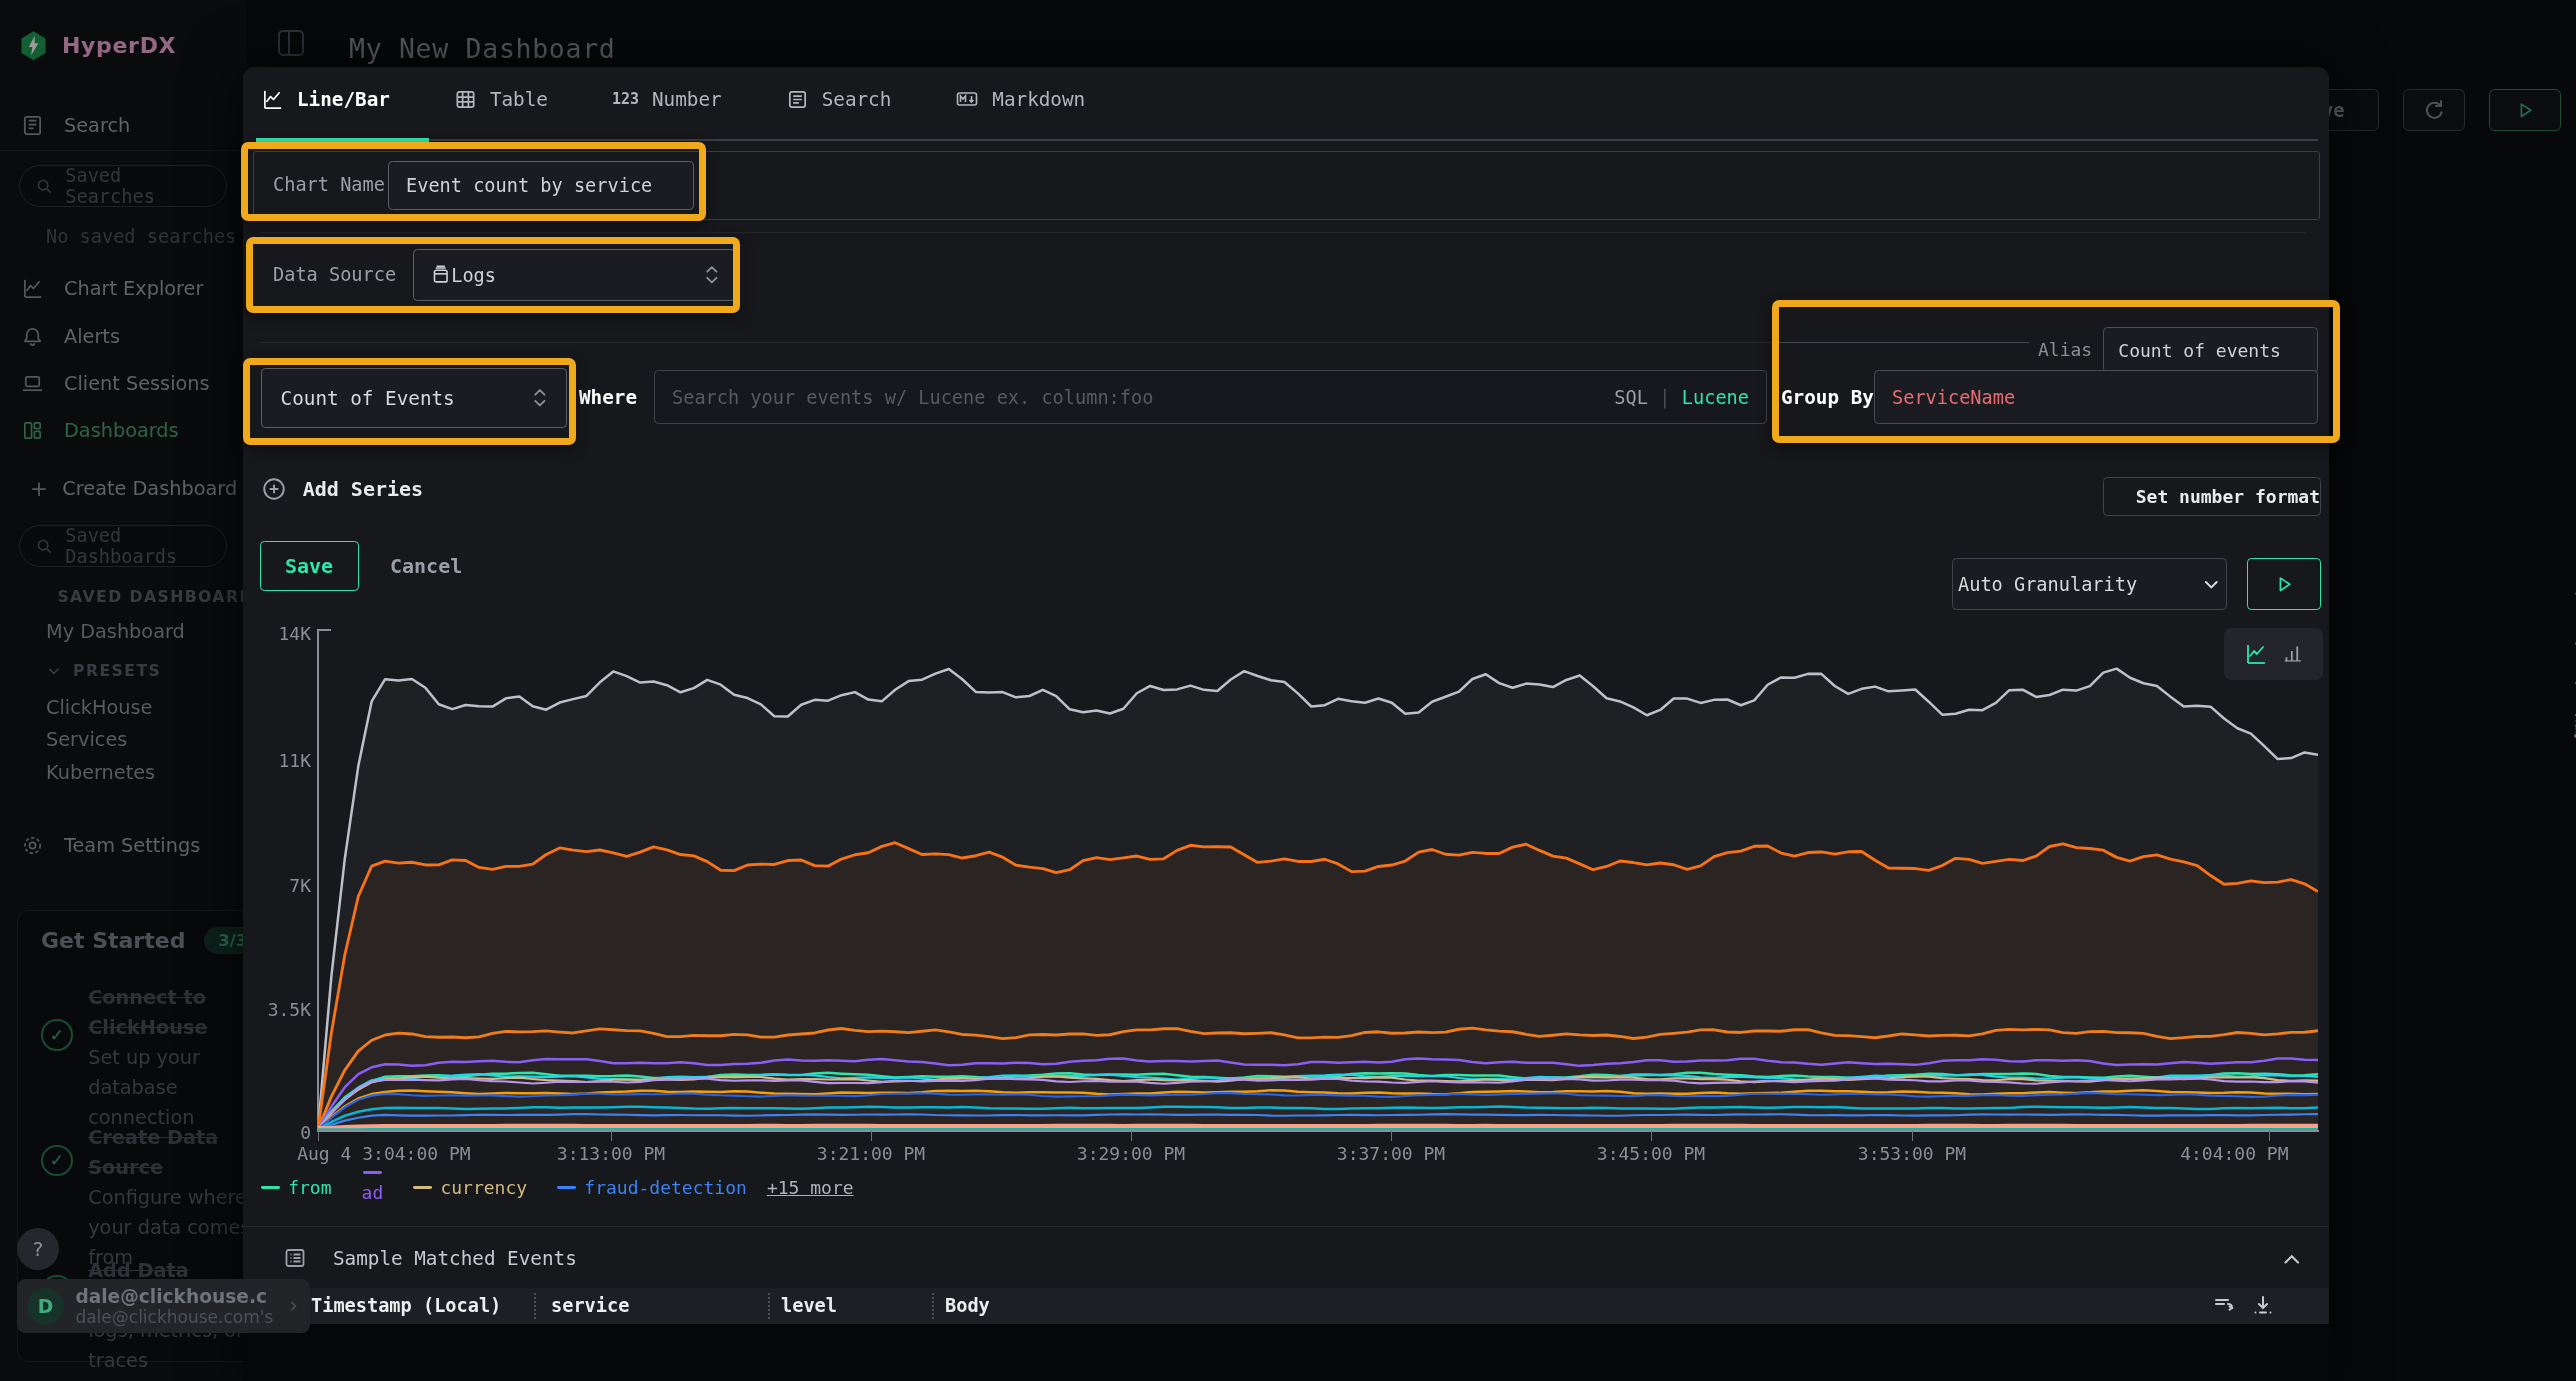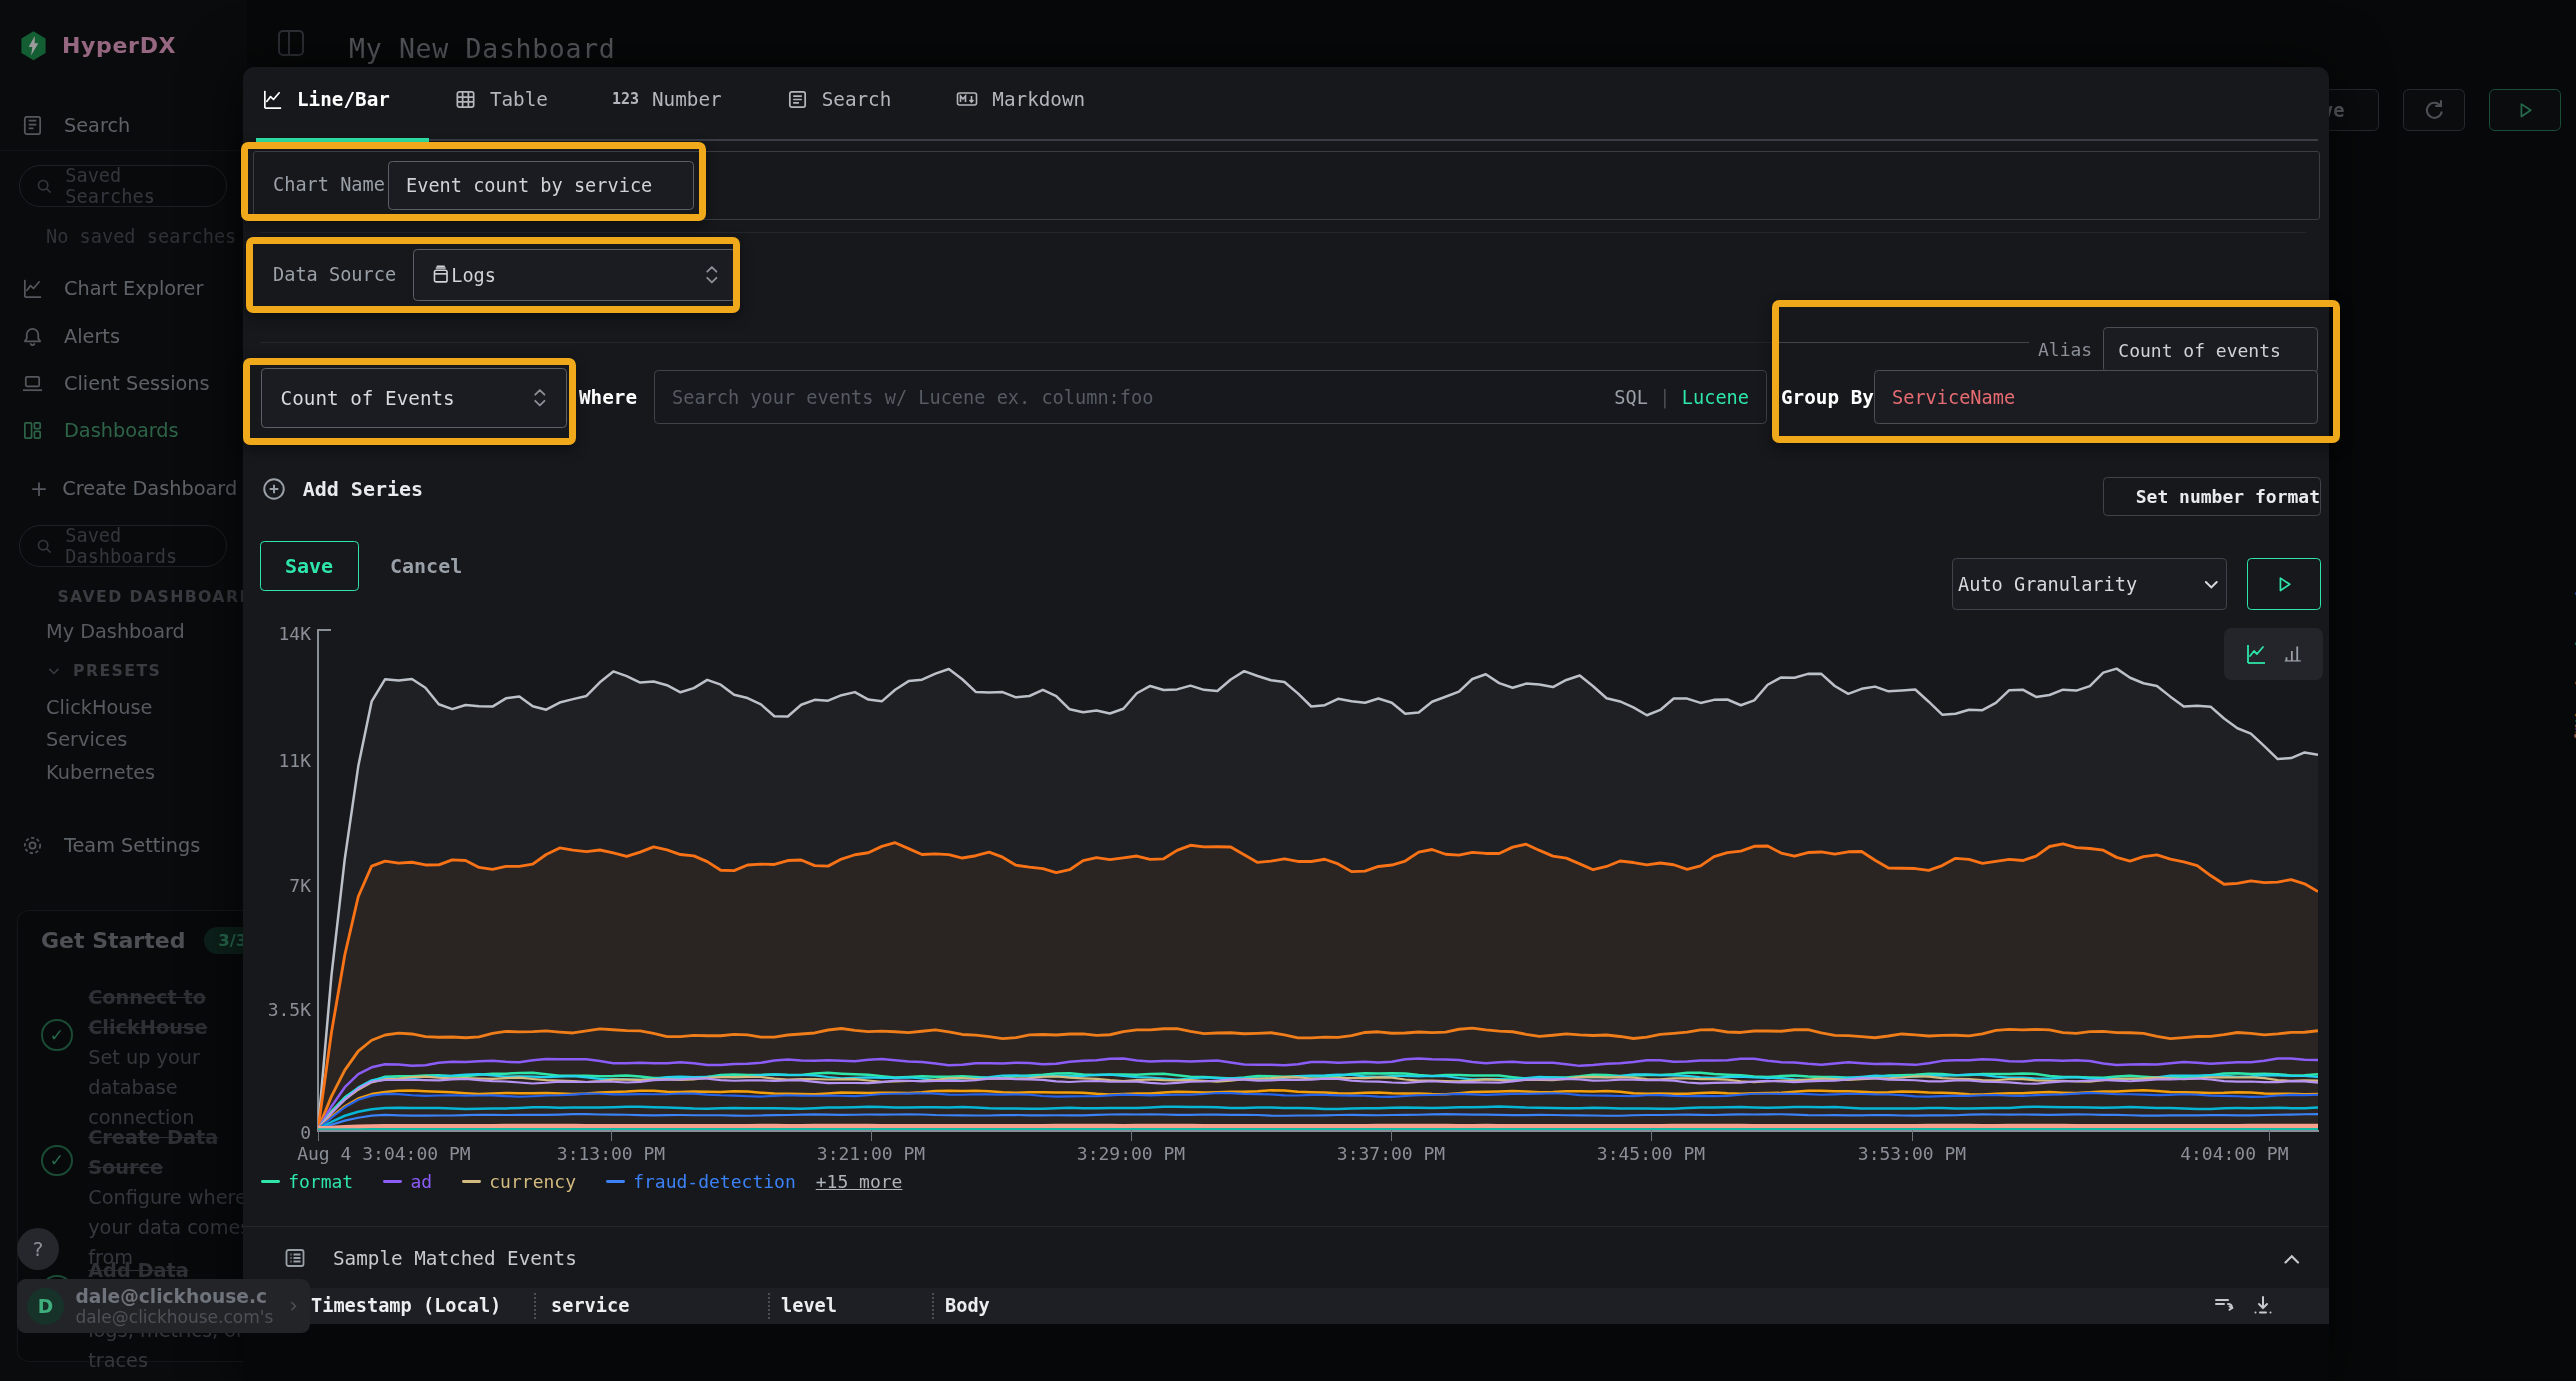--- a/index.html
+++ b/index.html
@@ -493,23 +493,23 @@
   <span class="xlab" style="left:628px">3:21:00 PM</span>
   <span class="xlab" style="left:888px">3:29:00 PM</span>
   <span class="xlab" style="left:1148px">3:37:00 PM</span>
   <span class="xlab" style="left:1408px">3:45:00 PM</span>
   <span class="xlab" style="left:1669px">3:53:00 PM</span>
   <span class="xlab" style="left:2026px;transform:translateX(-82%)">4:04:00 PM</span>
 
   <div class="abs" style="left:18px;top:1104px;display:flex;gap:30px;align-items:center">
     <span class="legend-item" style="color: rgb(46, 230, 168);">
       <span class="legend-dash"></span>
-      <span>format</span>
-    </span>
-    <span class="legend-item" style="color: rgb(139, 92, 246);">
+      <span>from</span>
+    </span>
+    <span class="legend-item" style="color: rgb(139, 92, 246); flex-direction: column;">
       <span class="legend-dash"></span>
       <span>ad</span>
     </span>
     <span class="legend-item" style="color: rgb(211, 186, 127);">
       <span class="legend-dash"></span>
       <span>currency</span>
     </span>
     <span class="legend-item" style="color: rgb(59, 130, 246);">
       <span class="legend-dash"></span>
       <span>fraud-detection</span>

